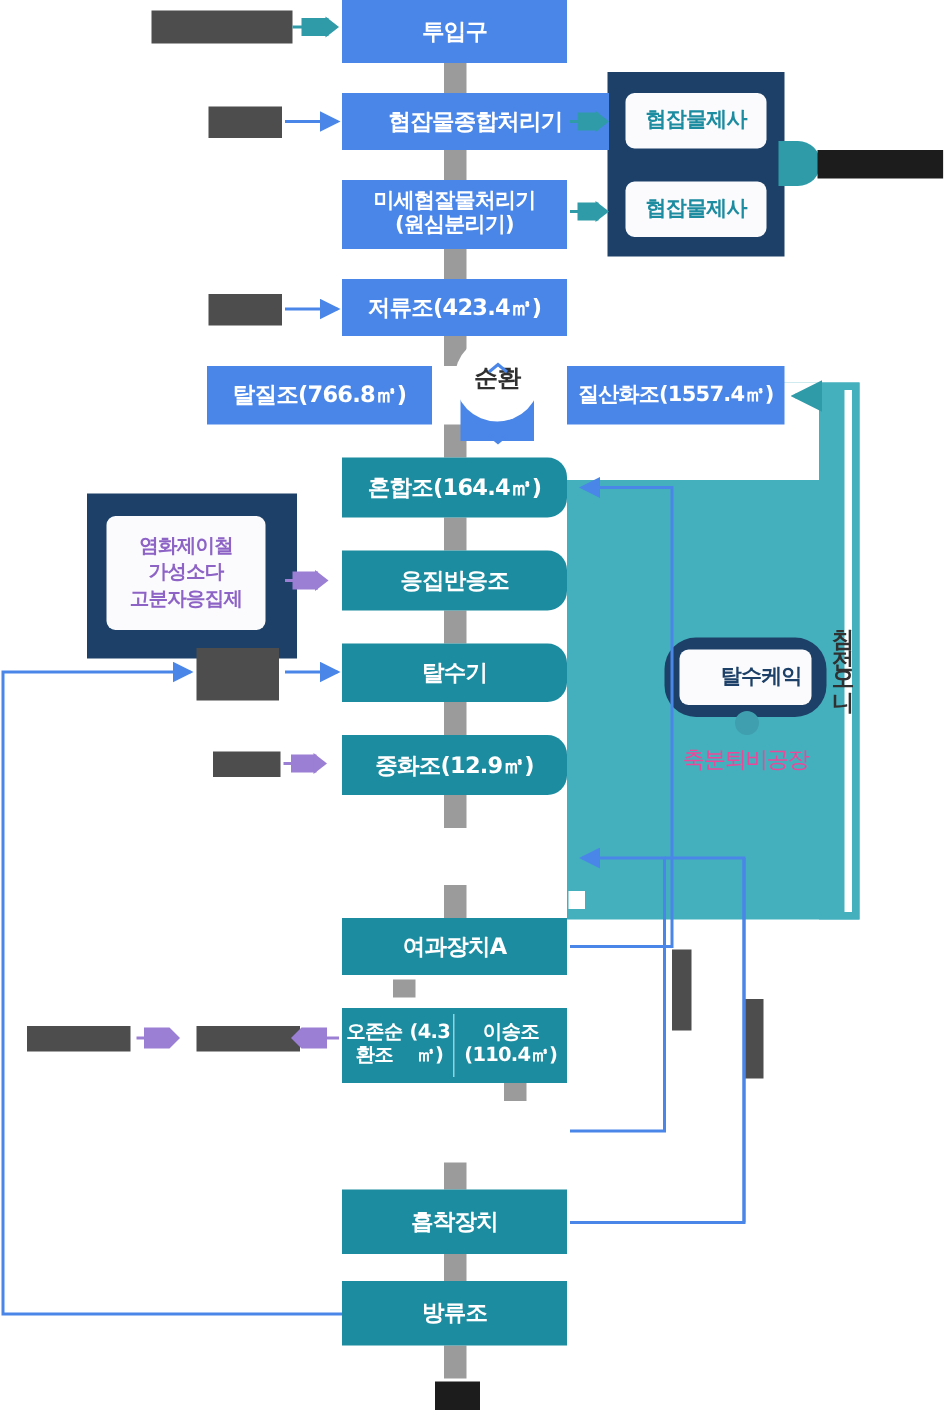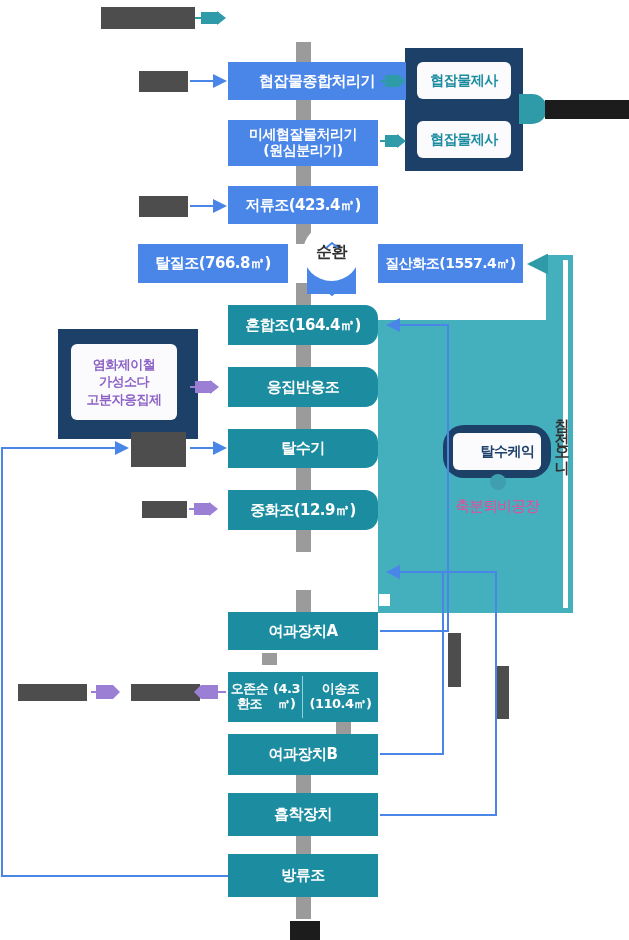--- a/index.html
+++ b/index.html
@@ -86,20 +86,21 @@
   <div class="abs stub" style="left:296px;top:407px;width:15px;height:22px;"></div>
   <div class="abs stub" style="left:296px;top:468px;width:15px;height:22px;"></div>
   <div class="abs stub" style="left:296px;top:530px;width:15px;height:22px;"></div>
   <div class="abs stub" style="left:296px;top:590px;width:15px;height:22px;"></div>
   <div class="abs stub" style="left:262px;top:653px;width:15px;height:12px;"></div>
   <div class="abs stub" style="left:336px;top:722px;width:15px;height:12px;"></div>
   <div class="abs stub" style="left:296px;top:775px;width:15px;height:18px;"></div>
   <div class="abs stub" style="left:296px;top:836px;width:15px;height:18px;"></div>
   <div class="abs stub" style="left:296px;top:897px;width:15px;height:22px;"></div>
 
+  <div class="abs pbox blue" style="left:228px;top:0px;width:150px;height:42px;font-size:15px;">투입구</div>
 
   <div class="abs pbox blue" style="left:228px;top:62px;width:178px;height:38px;font-size:15px;">협잡물종합처리기</div>
 
   <div class="abs pbox blue" style="left:228px;top:120px;width:150px;height:46px;font-size:14px;flex-direction:column;">
     <span>미세협잘물처리기</span>
     <span>(원심분리기)</span>
   </div>
 
   <div class="abs pbox blue" style="left:228px;top:186px;width:150px;height:38px;font-size:15px;">저류조(423.4㎥)</div>
 
@@ -119,21 +120,20 @@
   <div class="abs" style="left:302px;top:676px;width:1px;height:42px;background:#8fd3dd;"></div>
   <div class="abs pbox" style="left:228px;top:672px;width:74px;height:50px;font-size:13px;flex-direction:row;">
     <span>오존순환조</span>
     <span>(4.3㎥)</span>
   </div>
   <div class="abs pbox" style="left:303px;top:672px;width:75px;height:50px;font-size:13px;flex-direction:column;">
     <span>이송조</span>
     <span>(110.4㎥)</span>
   </div>
 
-  <div class="abs pbox teal" style="left:228px;top:734px;width:150px;height:41px;font-size:15px;">여과장치B</div>
   <div class="abs pbox teal" style="left:228px;top:793px;width:150px;height:43px;font-size:15px;">흡착장치</div>
   <div class="abs pbox teal" style="left:228px;top:854px;width:150px;height:43px;font-size:15px;">방류조</div>
 
   <div class="abs redact" style="left:101px;top:7px;width:94px;height:22px;"></div>
   <div class="abs redact" style="left:139px;top:71px;width:49px;height:21px;"></div>
   <div class="abs redact" style="left:139px;top:196px;width:49px;height:21px;"></div>
   <div class="abs redact" style="left:131px;top:432px;width:55px;height:35px;"></div>
   <div class="abs redact" style="left:142px;top:501px;width:45px;height:17px;"></div>
   <div class="abs redact" style="left:18px;top:684px;width:69px;height:17px;"></div>
   <div class="abs redact" style="left:131px;top:684px;width:69px;height:17px;"></div>

